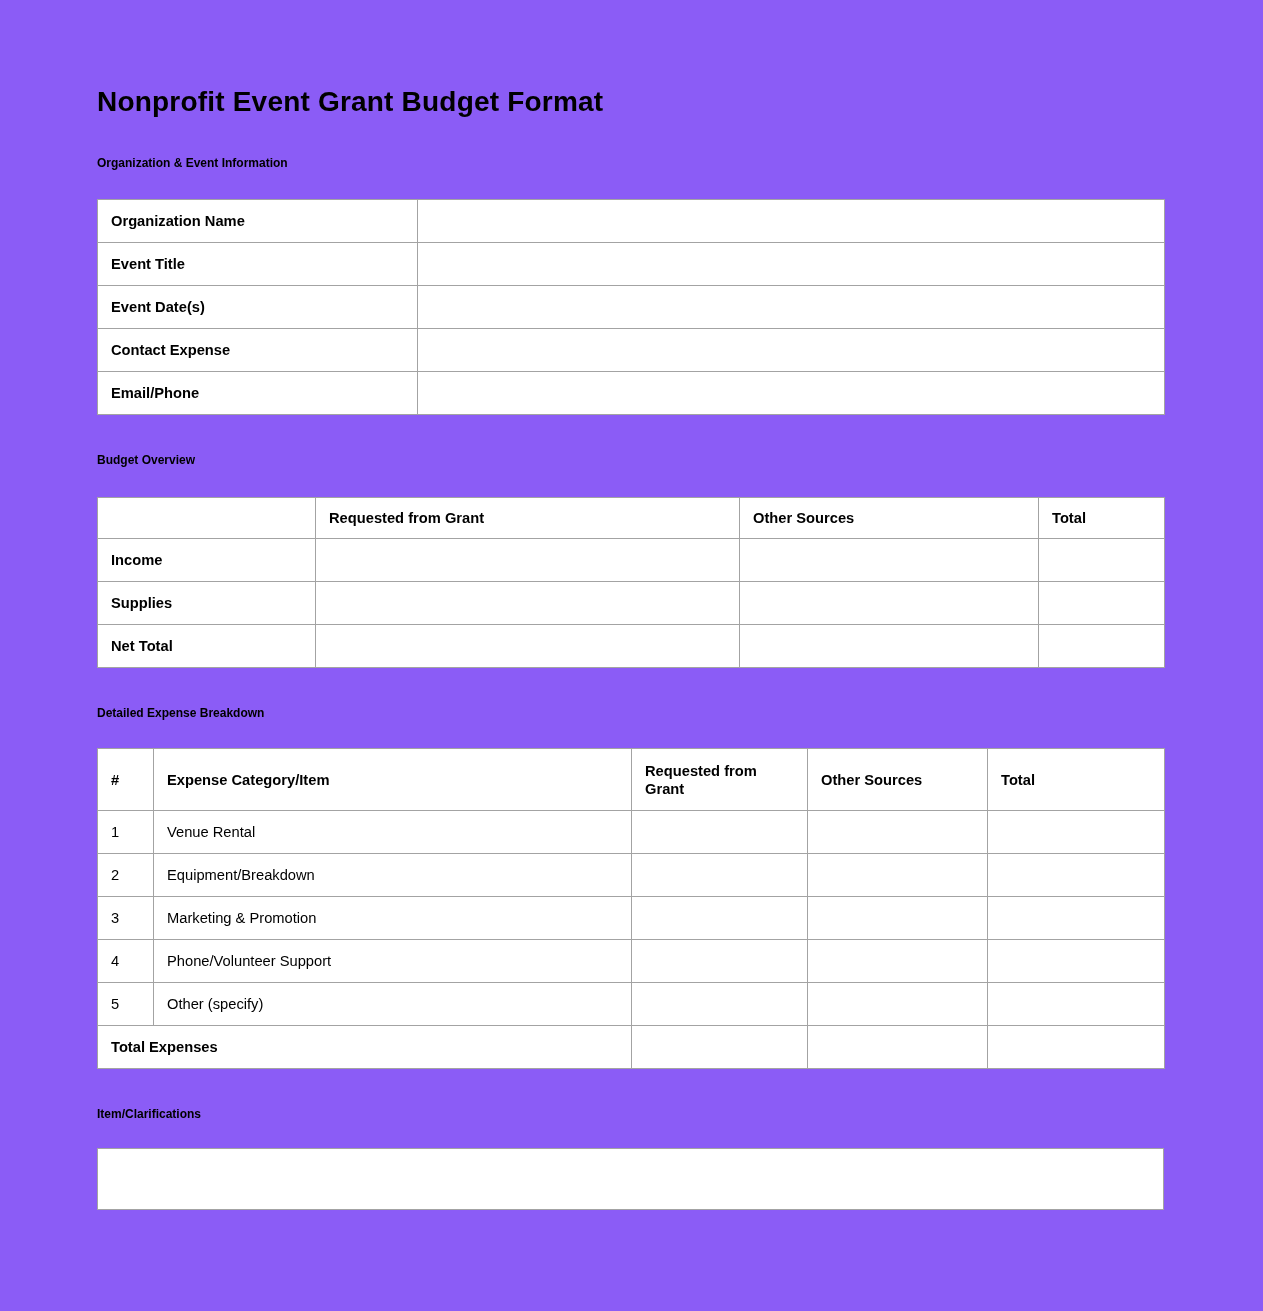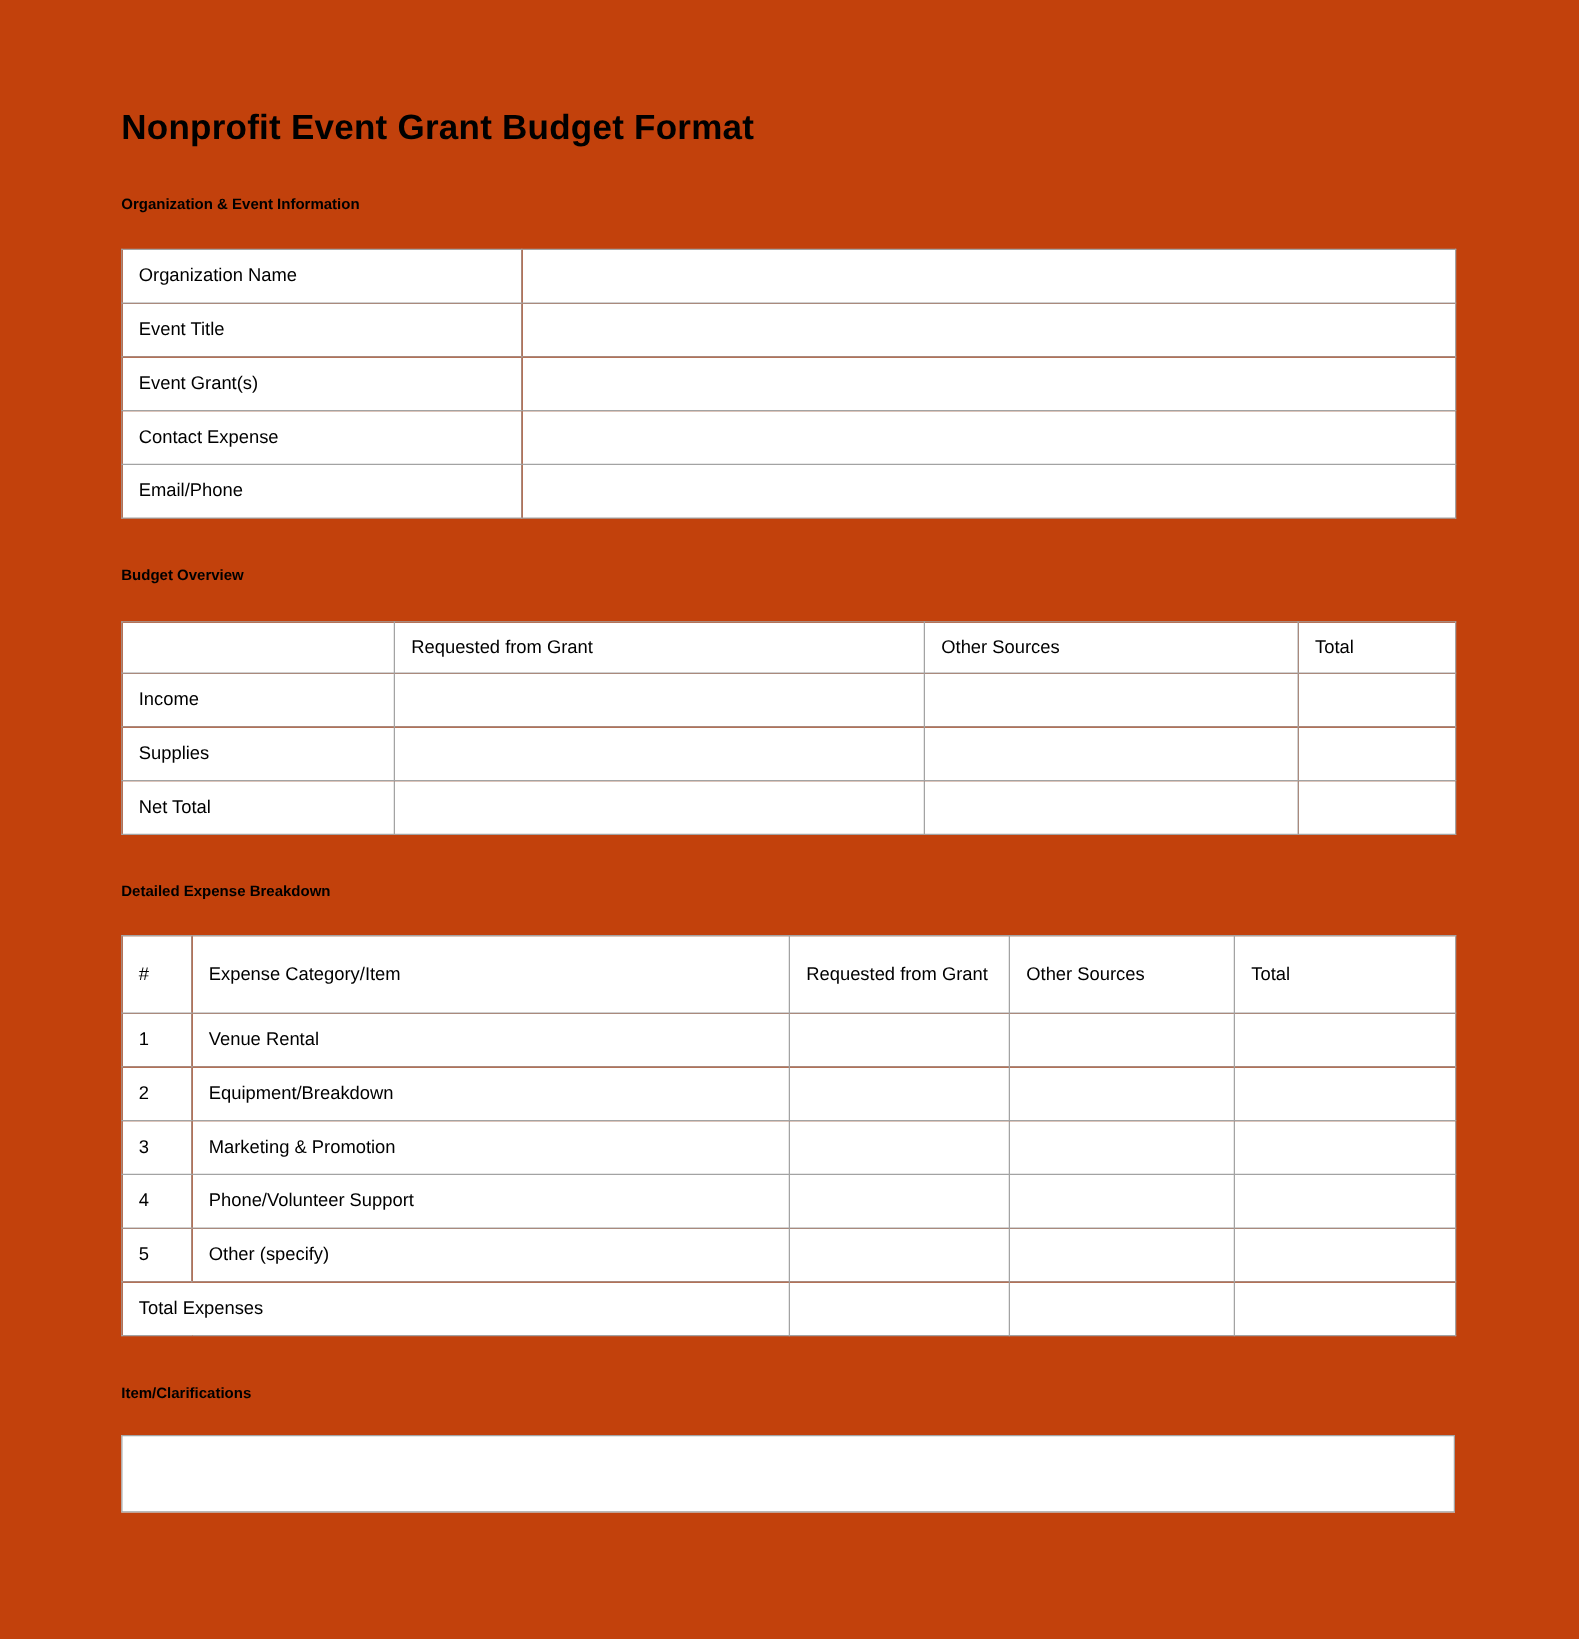--- a/index.html
+++ b/index.html
@@ -5,21 +5,21 @@
   * { box-sizing: border-box; }
   html, body { margin: 0; padding: 0; background: #ffffff; }
   body {
     font-family: "Liberation Sans", sans-serif;
     color: #000000;
     -webkit-font-smoothing: antialiased;
   }
   .page {
     width: 1263px;
     height: 1311px;
-    background: #c2410c;
+    background: #8b5cf6;
     overflow: hidden;
   }
   .content {
     width: 1067px;
     margin-left: 97px;
   }
   .doc-title {
     font-size: 28px;
     font-weight: 700;
     line-height: 33px;
@@ -45,21 +45,21 @@
     font-size: 14.7px;
     line-height: 18px;
     text-align: left;
     vertical-align: middle;
     background: #ffffff;
     overflow: hidden;
   }
   .row-h { height: 43px; }
   .hdr-h { height: 41px; }
   .bighdr-h { height: 62px; }
-  .bold { font-weight: 400; }
+  .bold { font-weight: 700; }
   .normal { font-weight: 400; }
   .notes-box {
     margin-top: 25px;
     width: 1067px;
     height: 62px;
     border: 1px solid #a3a3a3;
     background: #ffffff;
   }
 </style>
 </head>
@@ -80,21 +80,21 @@
       <tbody>
         <tr>
           <td class="row-h bold">Organization Name</td>
           <td class="row-h normal"></td>
         </tr>
         <tr>
           <td class="row-h bold">Event Title</td>
           <td class="row-h normal"></td>
         </tr>
         <tr>
-          <td class="row-h bold">Event Grant(s)</td>
+          <td class="row-h bold">Event Date(s)</td>
           <td class="row-h normal"></td>
         </tr>
         <tr>
           <td class="row-h bold">Contact Expense</td>
           <td class="row-h normal"></td>
         </tr>
         <tr>
           <td class="row-h bold">Email/Phone</td>
           <td class="row-h normal"></td>
         </tr>

